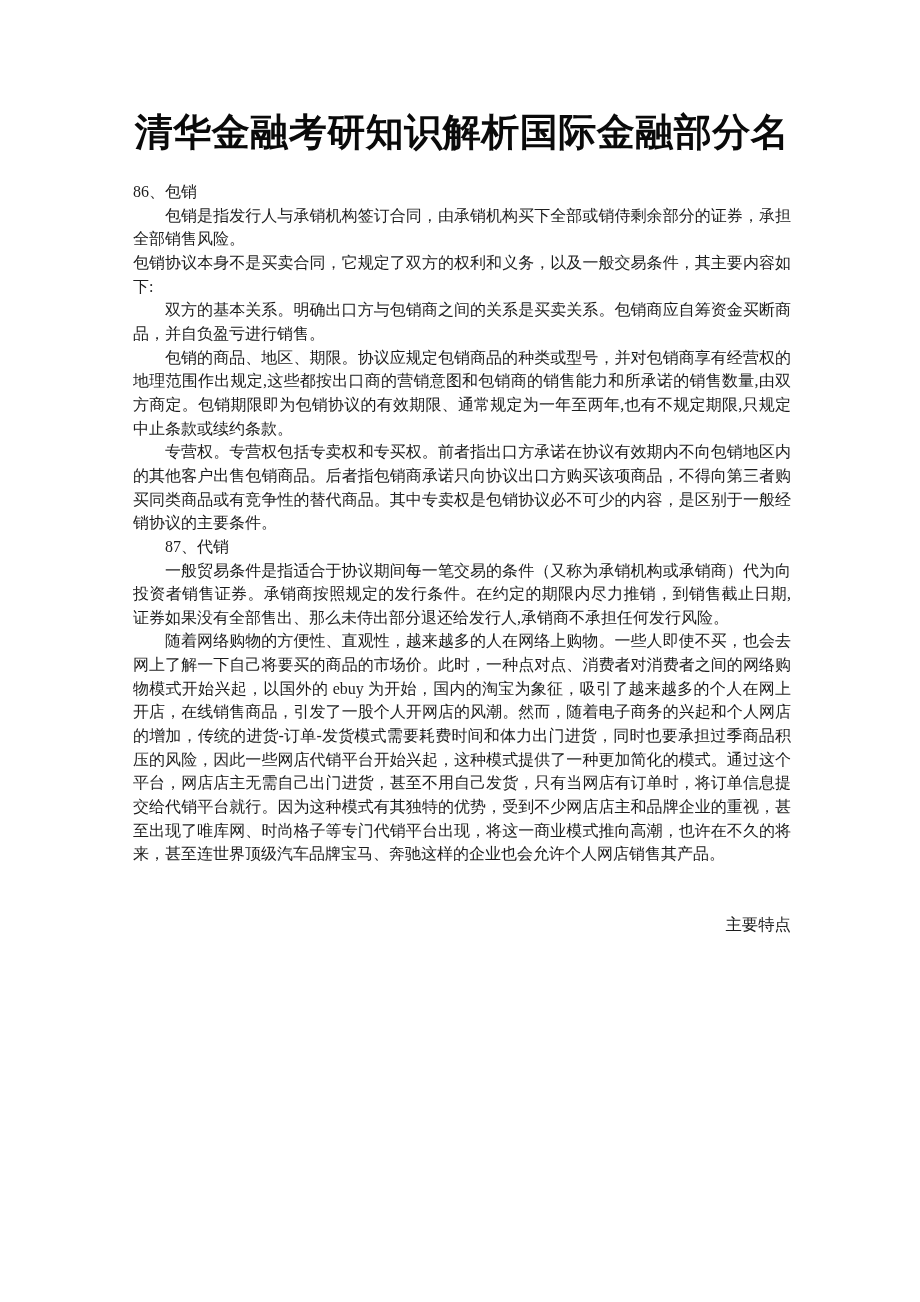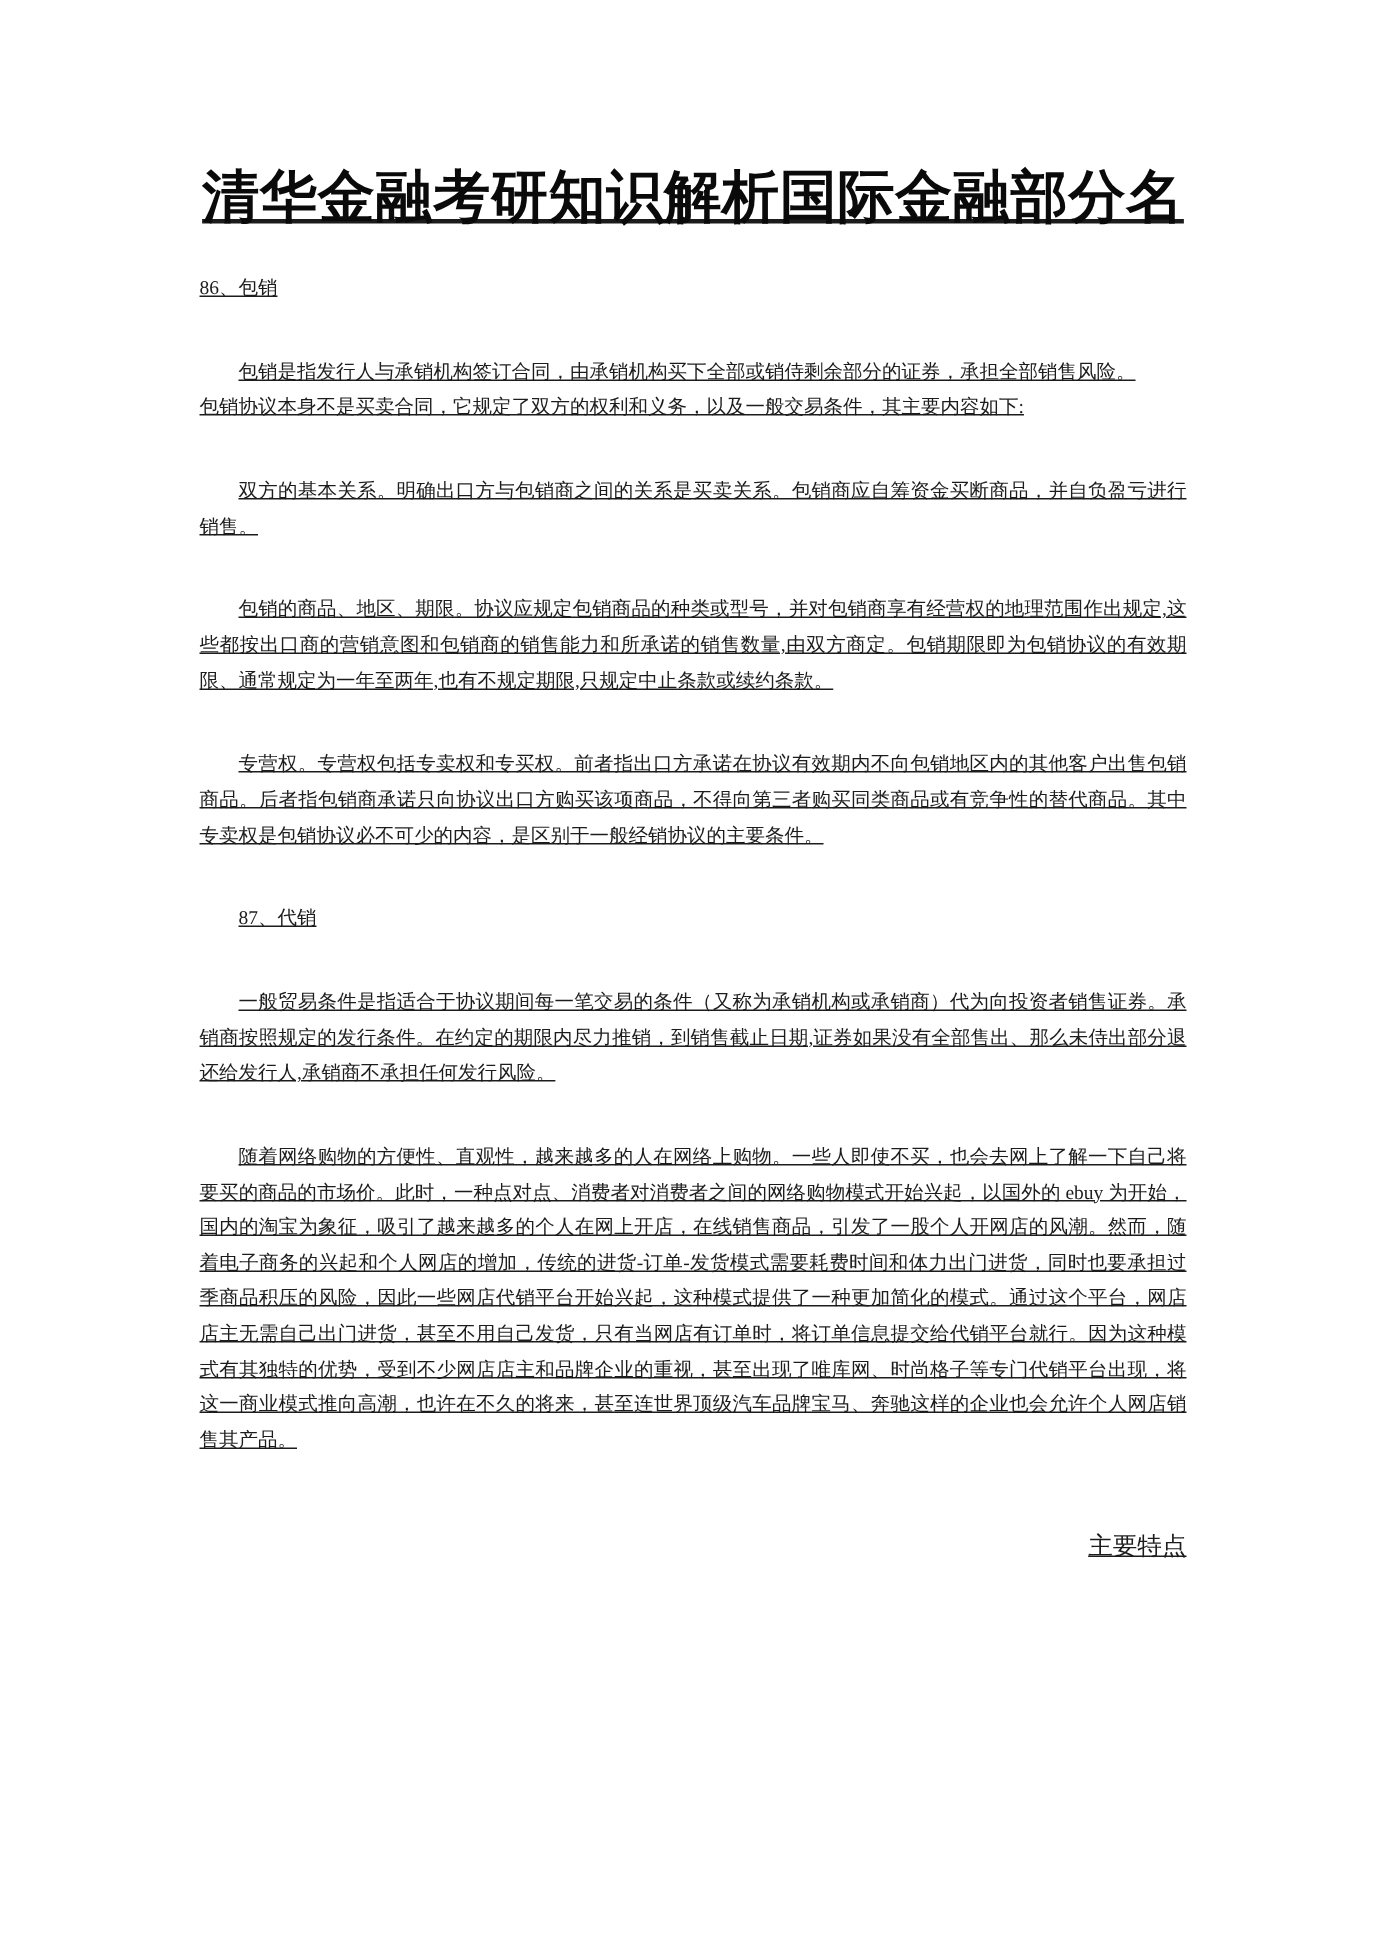--- a/index.html
+++ b/index.html
@@ -17,49 +17,47 @@
     overflow: hidden;
     font-family: "Liberation Serif", "DejaVu Serif", serif;
     color: #1c1c1c;
   }
 
   .content {
     position: absolute;
     left: 133px;
     top: 0;
     width: 658px;
-    text-decoration: underline;
   }
 
   .doc-title {
     margin-top: 106px;
     font-size: 38px;
     line-height: 53px;
     font-weight: bold;
     text-align: center;
     color: #0a0a0a;
     letter-spacing: 0.5px;
   }
 
   .body-text {
     margin-top: 21px;
-    font-size: 13px;
+    font-size: 16px;
     line-height: 23.65px;
   }
 
   .para {
     margin: 0;
     text-align: justify;
     text-justify: inter-ideograph;
     word-break: break-all;
   }
 
   .para.indent {
     text-indent: 2em;
-    margin-top: 32px;
   }
 
   .doc-footer {
     margin-top: 47px;
     font-size: 16.4px;
     line-height: 23.65px;
     text-align: right;
   }
 </style>
 </head>

